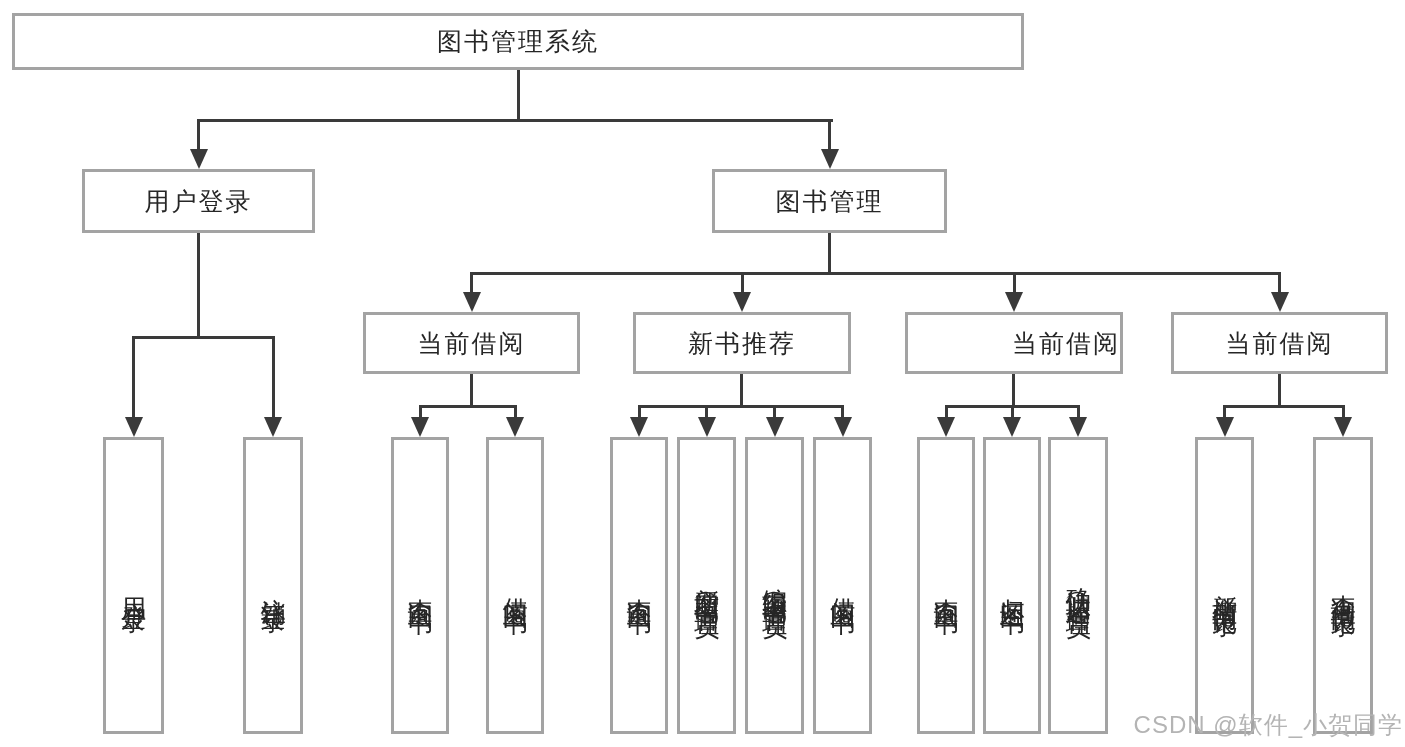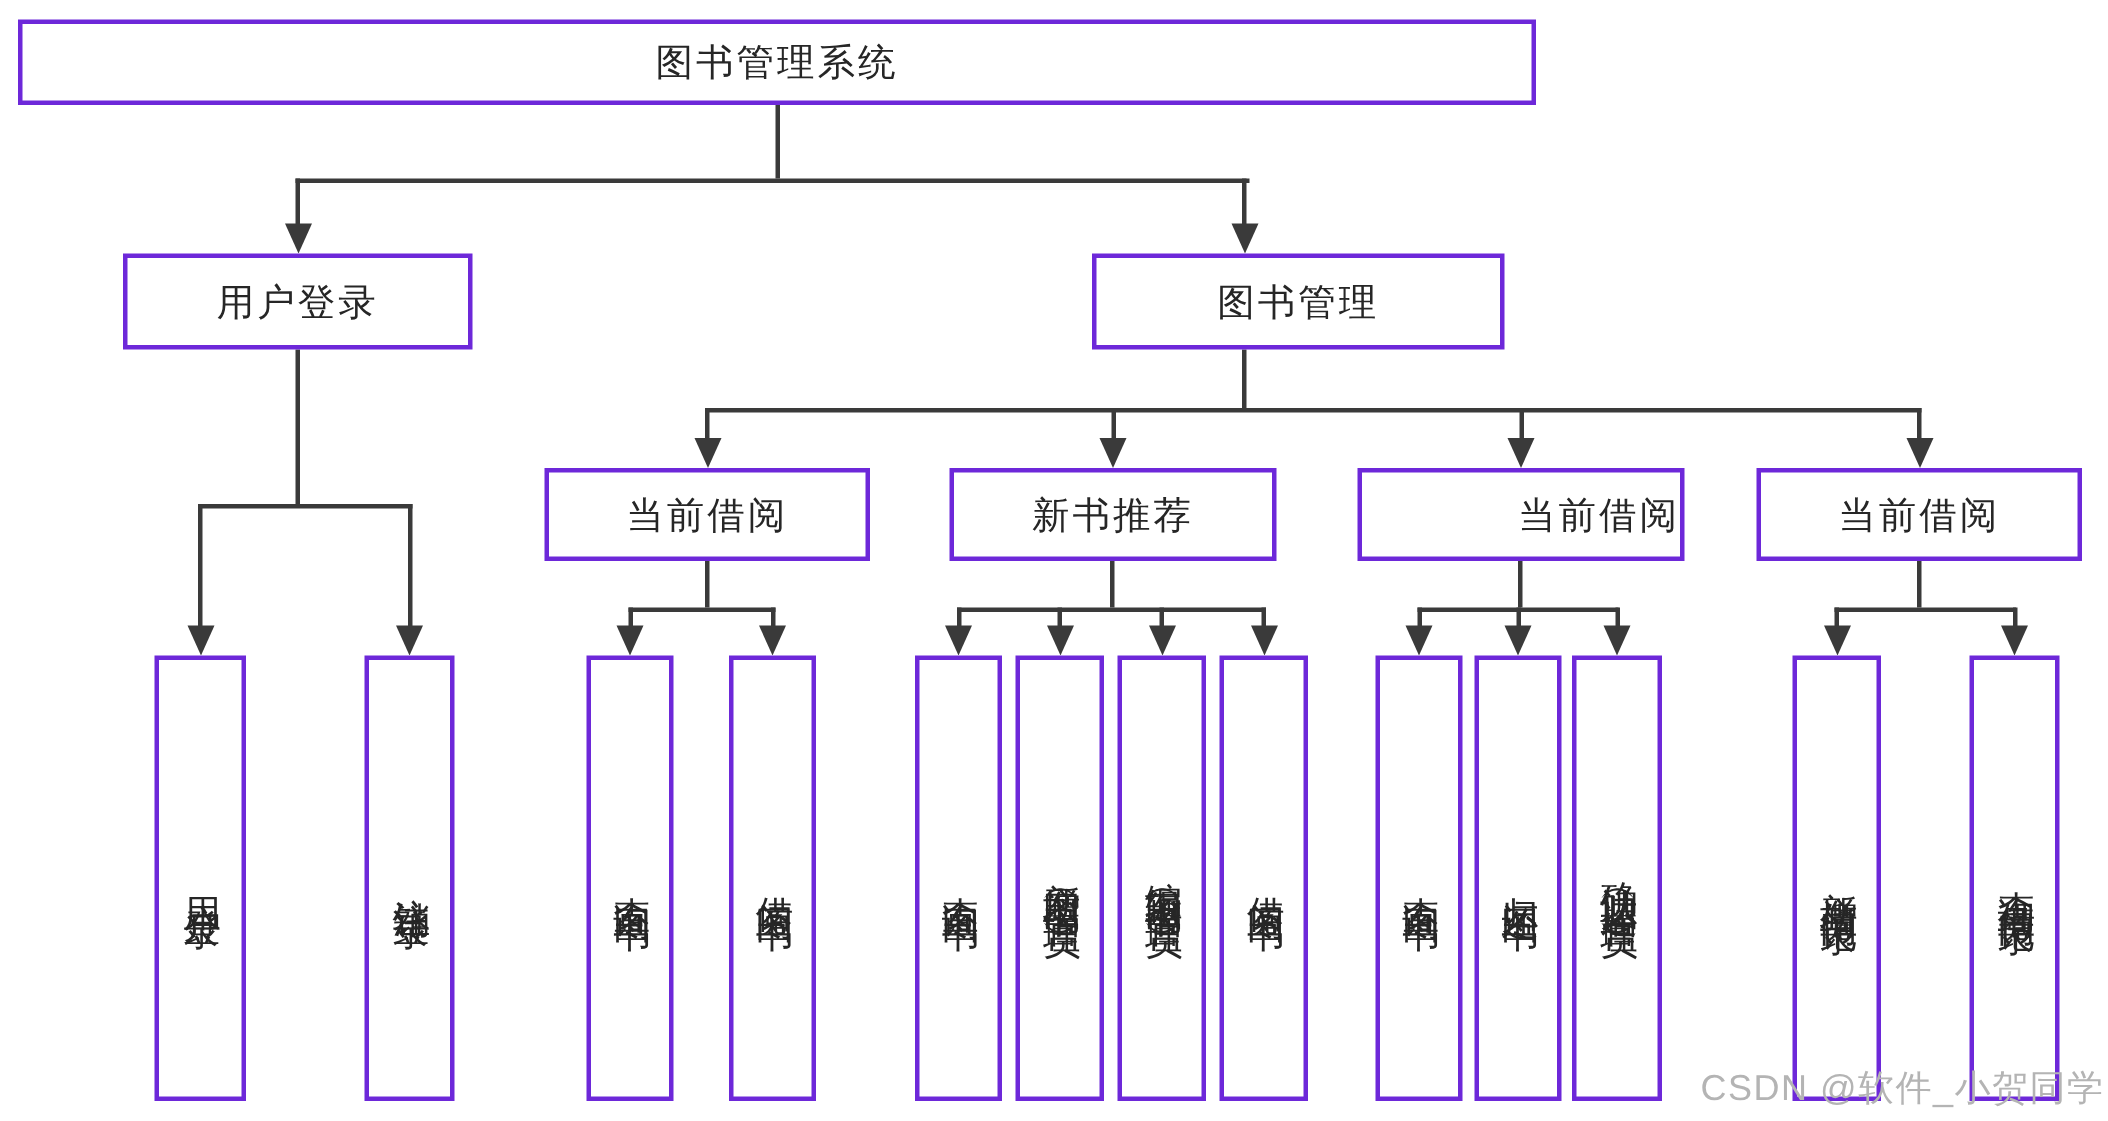--- a/index.html
+++ b/index.html
@@ -8,21 +8,21 @@
     width: 1405px;
     height: 747px;
     background: #ffffff;
     overflow: hidden;
     font-family: "Liberation Sans", "DejaVu Sans", sans-serif;
     color: #262626;
   }
   .node {
     position: absolute;
     box-sizing: border-box;
-    border: 3px solid #6d28d9;
+    border: 3px solid #a3a3a3;
     background: #ffffff;
     display: flex;
     align-items: center;
     justify-content: center;
     z-index: 2;
   }
   .node-h {
     font-size: 25px;
     letter-spacing: 2px;
     white-space: nowrap;
@@ -120,21 +120,21 @@
       <div class="arrowhead" style="left: 1334px; top: 417px;"></div>
     </div>
 
   <div class="node node-h" style="left:12px; top:13px; width:1012px; height:57px;">
     <span>图书管理系统</span>
   </div>
 
   <div class="node node-h" style="left:82px; top:169px; width:233px; height:64px;">
     <span>用户登录</span>
   </div>
-  <div class="node node-h" style="left:712px; top:169px; width:275px; height:64px;margin-left:16px;">
+  <div class="node node-h" style="left:712px; top:169px; width:235px; height:64px;">
     <span>图书管理</span>
   </div>
 
   <div class="node node-h" style="left:363px; top:312px; width:217px; height:62px;">
     <span>当前借阅</span>
   </div>
   <div class="node node-h" style="left:633px; top:312px; width:218px; height:62px;">
     <span>新书推荐</span>
   </div>
   <div class="node node-h" style="left:905px; top:312px; width:218px; height:62px;justify-content:flex-end;">

